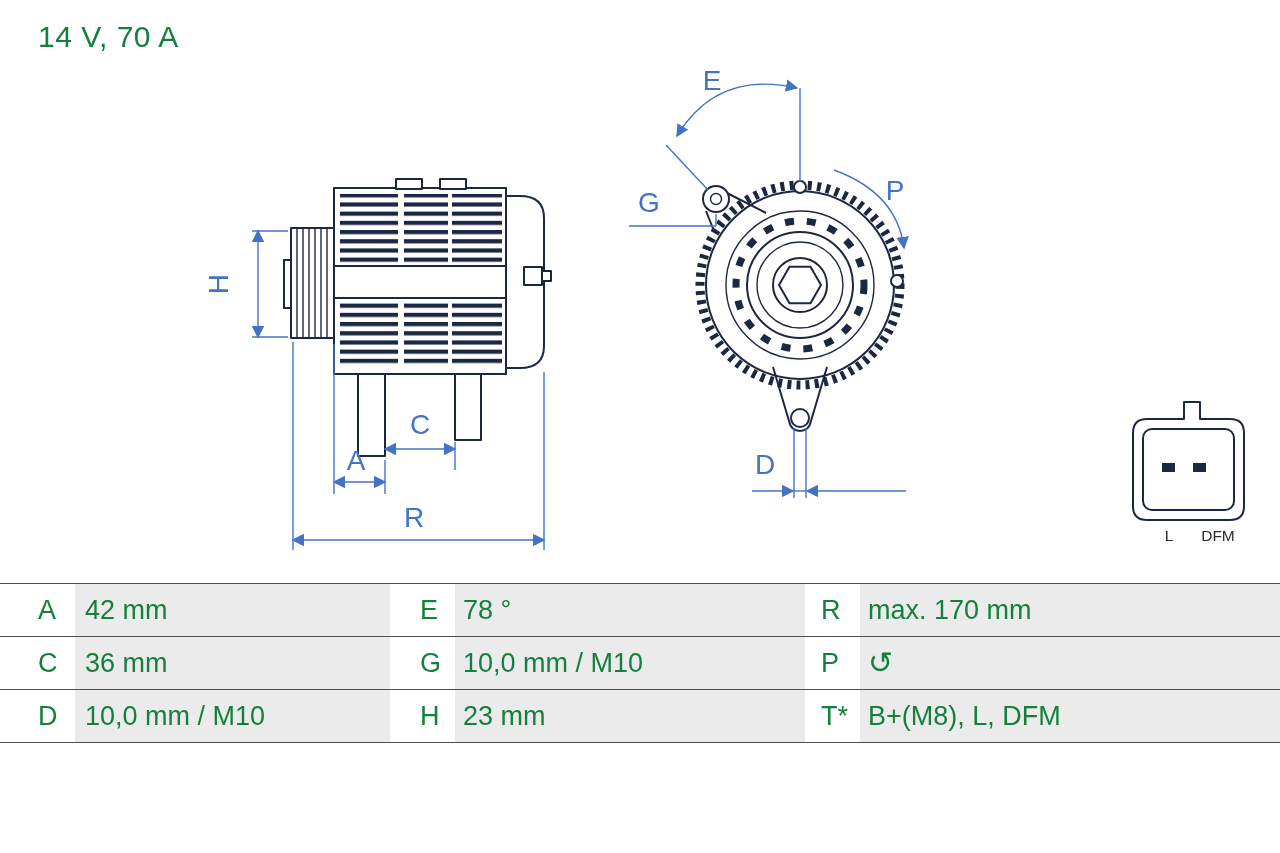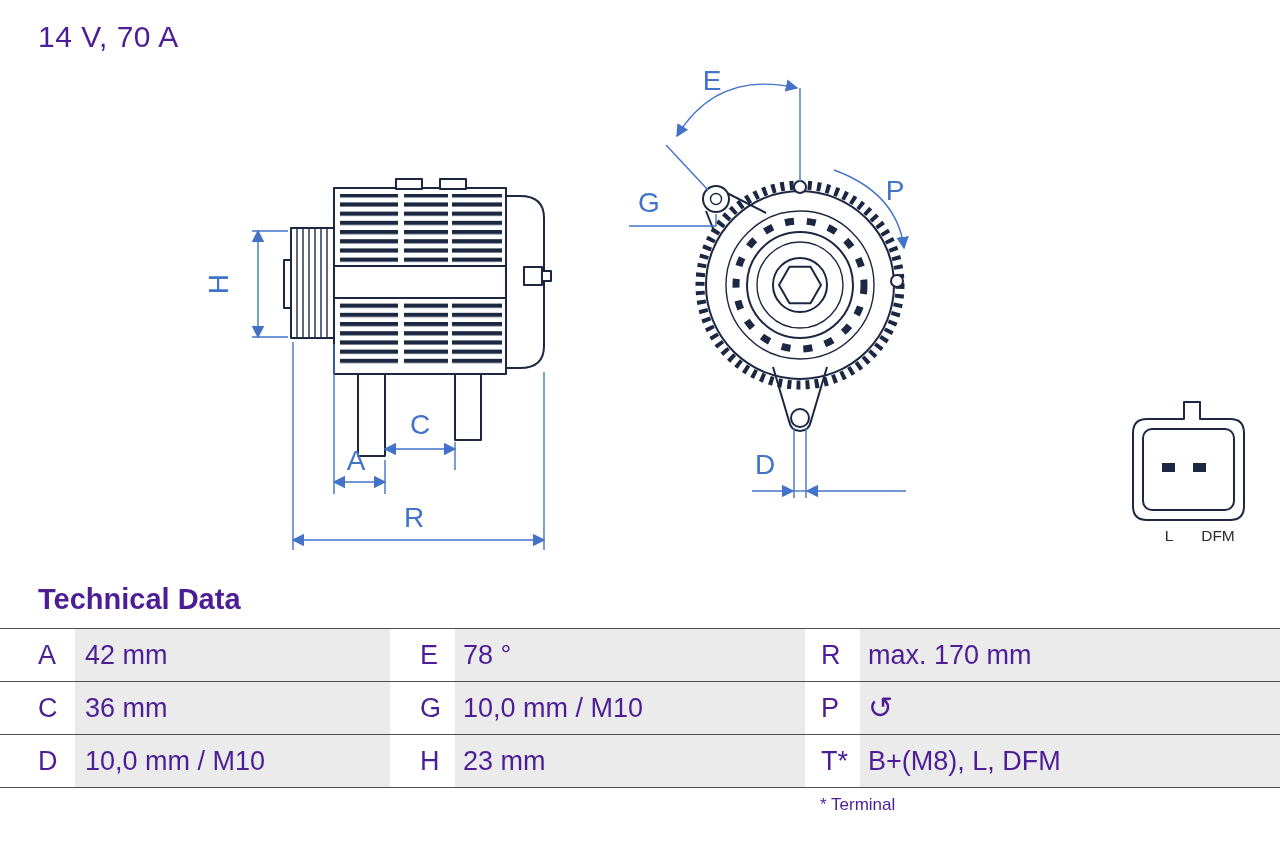--- a/index.html
+++ b/index.html
@@ -1,20 +1,20 @@
 <!DOCTYPE html>
 <html style="--art: #1c2742; --dim: #4273c8;"><head>
 <meta charset="utf-8">
 <style>
   :root { --art:#1c2742; --dim:#4273c8; }
   * { box-sizing:border-box; }
   html,body { margin:0; padding:0; background:#fff; }
   .page {
     position:relative; width:1280px; height:853px; background:#fff;
-    font-family:"Liberation Sans", sans-serif; color:#4c1d95; overflow:hidden;
+    font-family:"Liberation Sans", sans-serif; color:#15803d; overflow:hidden;
   }
   .title {
     position:absolute; left:38px; top:20px;
     font-size:30px; font-weight:400; letter-spacing:0.5px;
   }
   .drawing-svg { position:absolute; left:0; top:0; }
 
   
   .art  { stroke:var(--art); stroke-width:2; fill:none; stroke-linejoin:round; }
   .artw { stroke:var(--art); stroke-width:2; fill:#fff; stroke-linejoin:round; }
@@ -176,21 +176,20 @@
       <path d="M1147,419 L1184,419 L1184,402 L1200,402 L1200,419 L1230,419 Q1244,419 1244,433 L1244,506 Q1244,520 1230,520 L1147,520 Q1133,520 1133,506 L1133,433 Q1133,419 1147,419 Z" class="artw" stroke-width="2.5"></path>
       <rect x="1143" y="429" width="91" height="81" rx="9" class="art"></rect>
       <rect x="1162" y="463" width="13" height="9" class="artf"></rect>
       <rect x="1193" y="463" width="13" height="9" class="artf"></rect>
       <text x="1169" y="541" text-anchor="middle" class="conlab">L</text>
       <text x="1218" y="541" text-anchor="middle" class="conlab">DFM</text>
     </g>
   </svg>
 
   <div class="tech">
-    <h2>Technical Data</h2>
     <table class="tdata">
       <tbody>
           <tr>
         <td class="k c1">A</td>
         <td class="v c2">42 mm</td>
         <td class="k c3">E</td>
         <td class="v c4">78 °</td>
         <td class="k c5">R</td>
         <td class="v c6">max. 170 mm</td>
       </tr>
@@ -205,16 +204,15 @@
       <tr>
         <td class="k c1">D</td>
         <td class="v c2">10,0 mm / M10</td>
         <td class="k c3">H</td>
         <td class="v c4">23 mm</td>
         <td class="k c5">T*</td>
         <td class="v c6">B+(M8), L, DFM</td>
       </tr>
     </tbody>
       </table>
-    <div class="footnote">* Terminal</div>
   </div>
 
 </div>
 
 </body></html>

